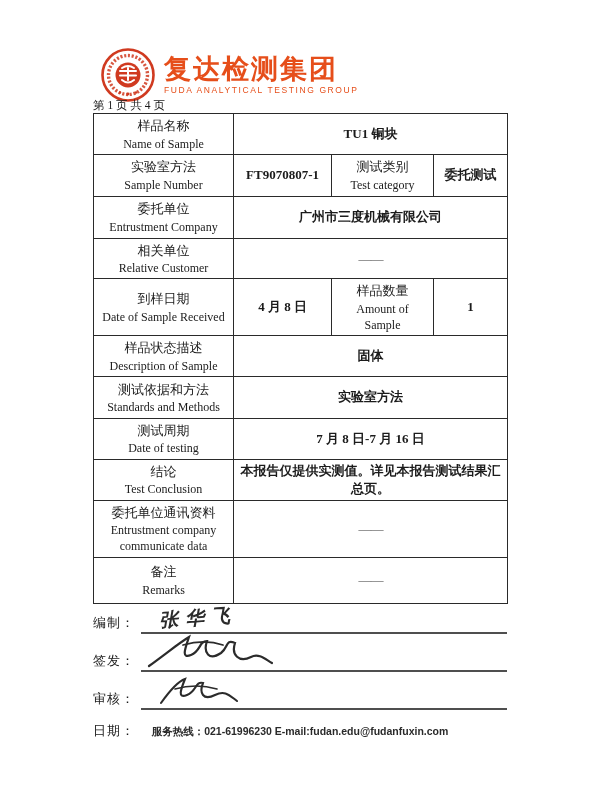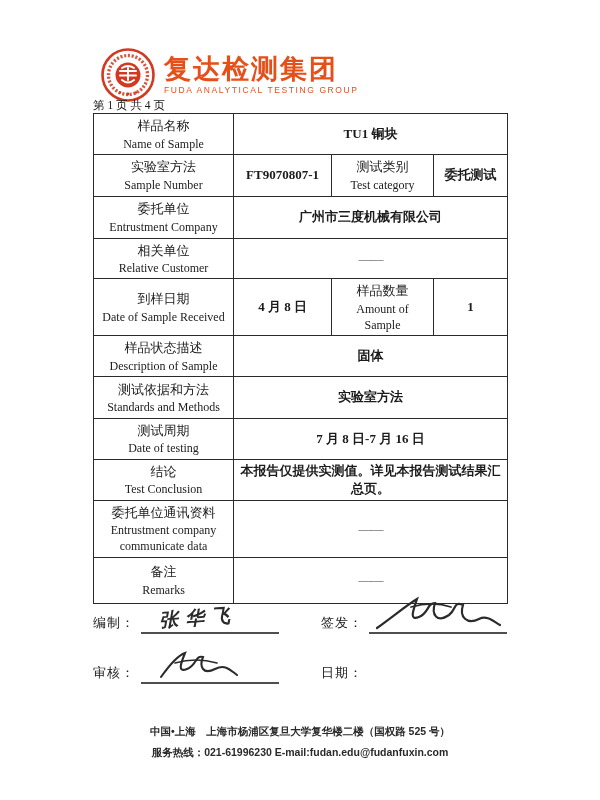--- a/index.html
+++ b/index.html
@@ -46,22 +46,23 @@
     text-align:center; vertical-align:middle;
     padding:2px 5px;
   }
   .lbl-cn { font-size:13px; line-height:1.5; }
   .lbl-en { font-size:12px; line-height:1.35; }
   .val { font-size:13px; font-weight:700; }
   .dash { color:#8a8a8a; font-weight:700; letter-spacing:-1px; }
   
   .sign-block {
     position:absolute; top:592px; left:93px; width:414px;
-    display:grid; grid-template-columns:1fr 1fr; column-gap:42px; row-gap:24px;
+    display:grid; grid-template-columns:1fr; column-gap:42px; row-gap:24px;
     font-size:13px;
+    gap:12px;
   }
   .sign-item { display:flex; align-items:flex-end; }
   .sign-label { flex:0 0 auto; padding-bottom:2px; letter-spacing:1px; }
   .sign-line {
     flex:1 1 auto; margin-left:6px; position:relative;
     border-bottom:2px solid #4f4f4f; height:26px;
   }
   .hand-name {
     position:absolute; left:18px; bottom:1px;
     font-size:19px; font-weight:700; letter-spacing:7px;
@@ -234,17 +235,16 @@
       </span>
     </div>
 
     <div class="sign-item">
       <span class="sign-label">日期：</span>
     </div>
 
   </div>
 
   <div class="footer">
-    <div>中国•上海　上海市杨浦区复旦大学复华楼二楼（国权路 525 号）</div>
     <div>服务热线：021-61996230 E-mail:fudan.edu@fudanfuxin.com</div>
   </div>
 
 </div>
 
 </body></html>

